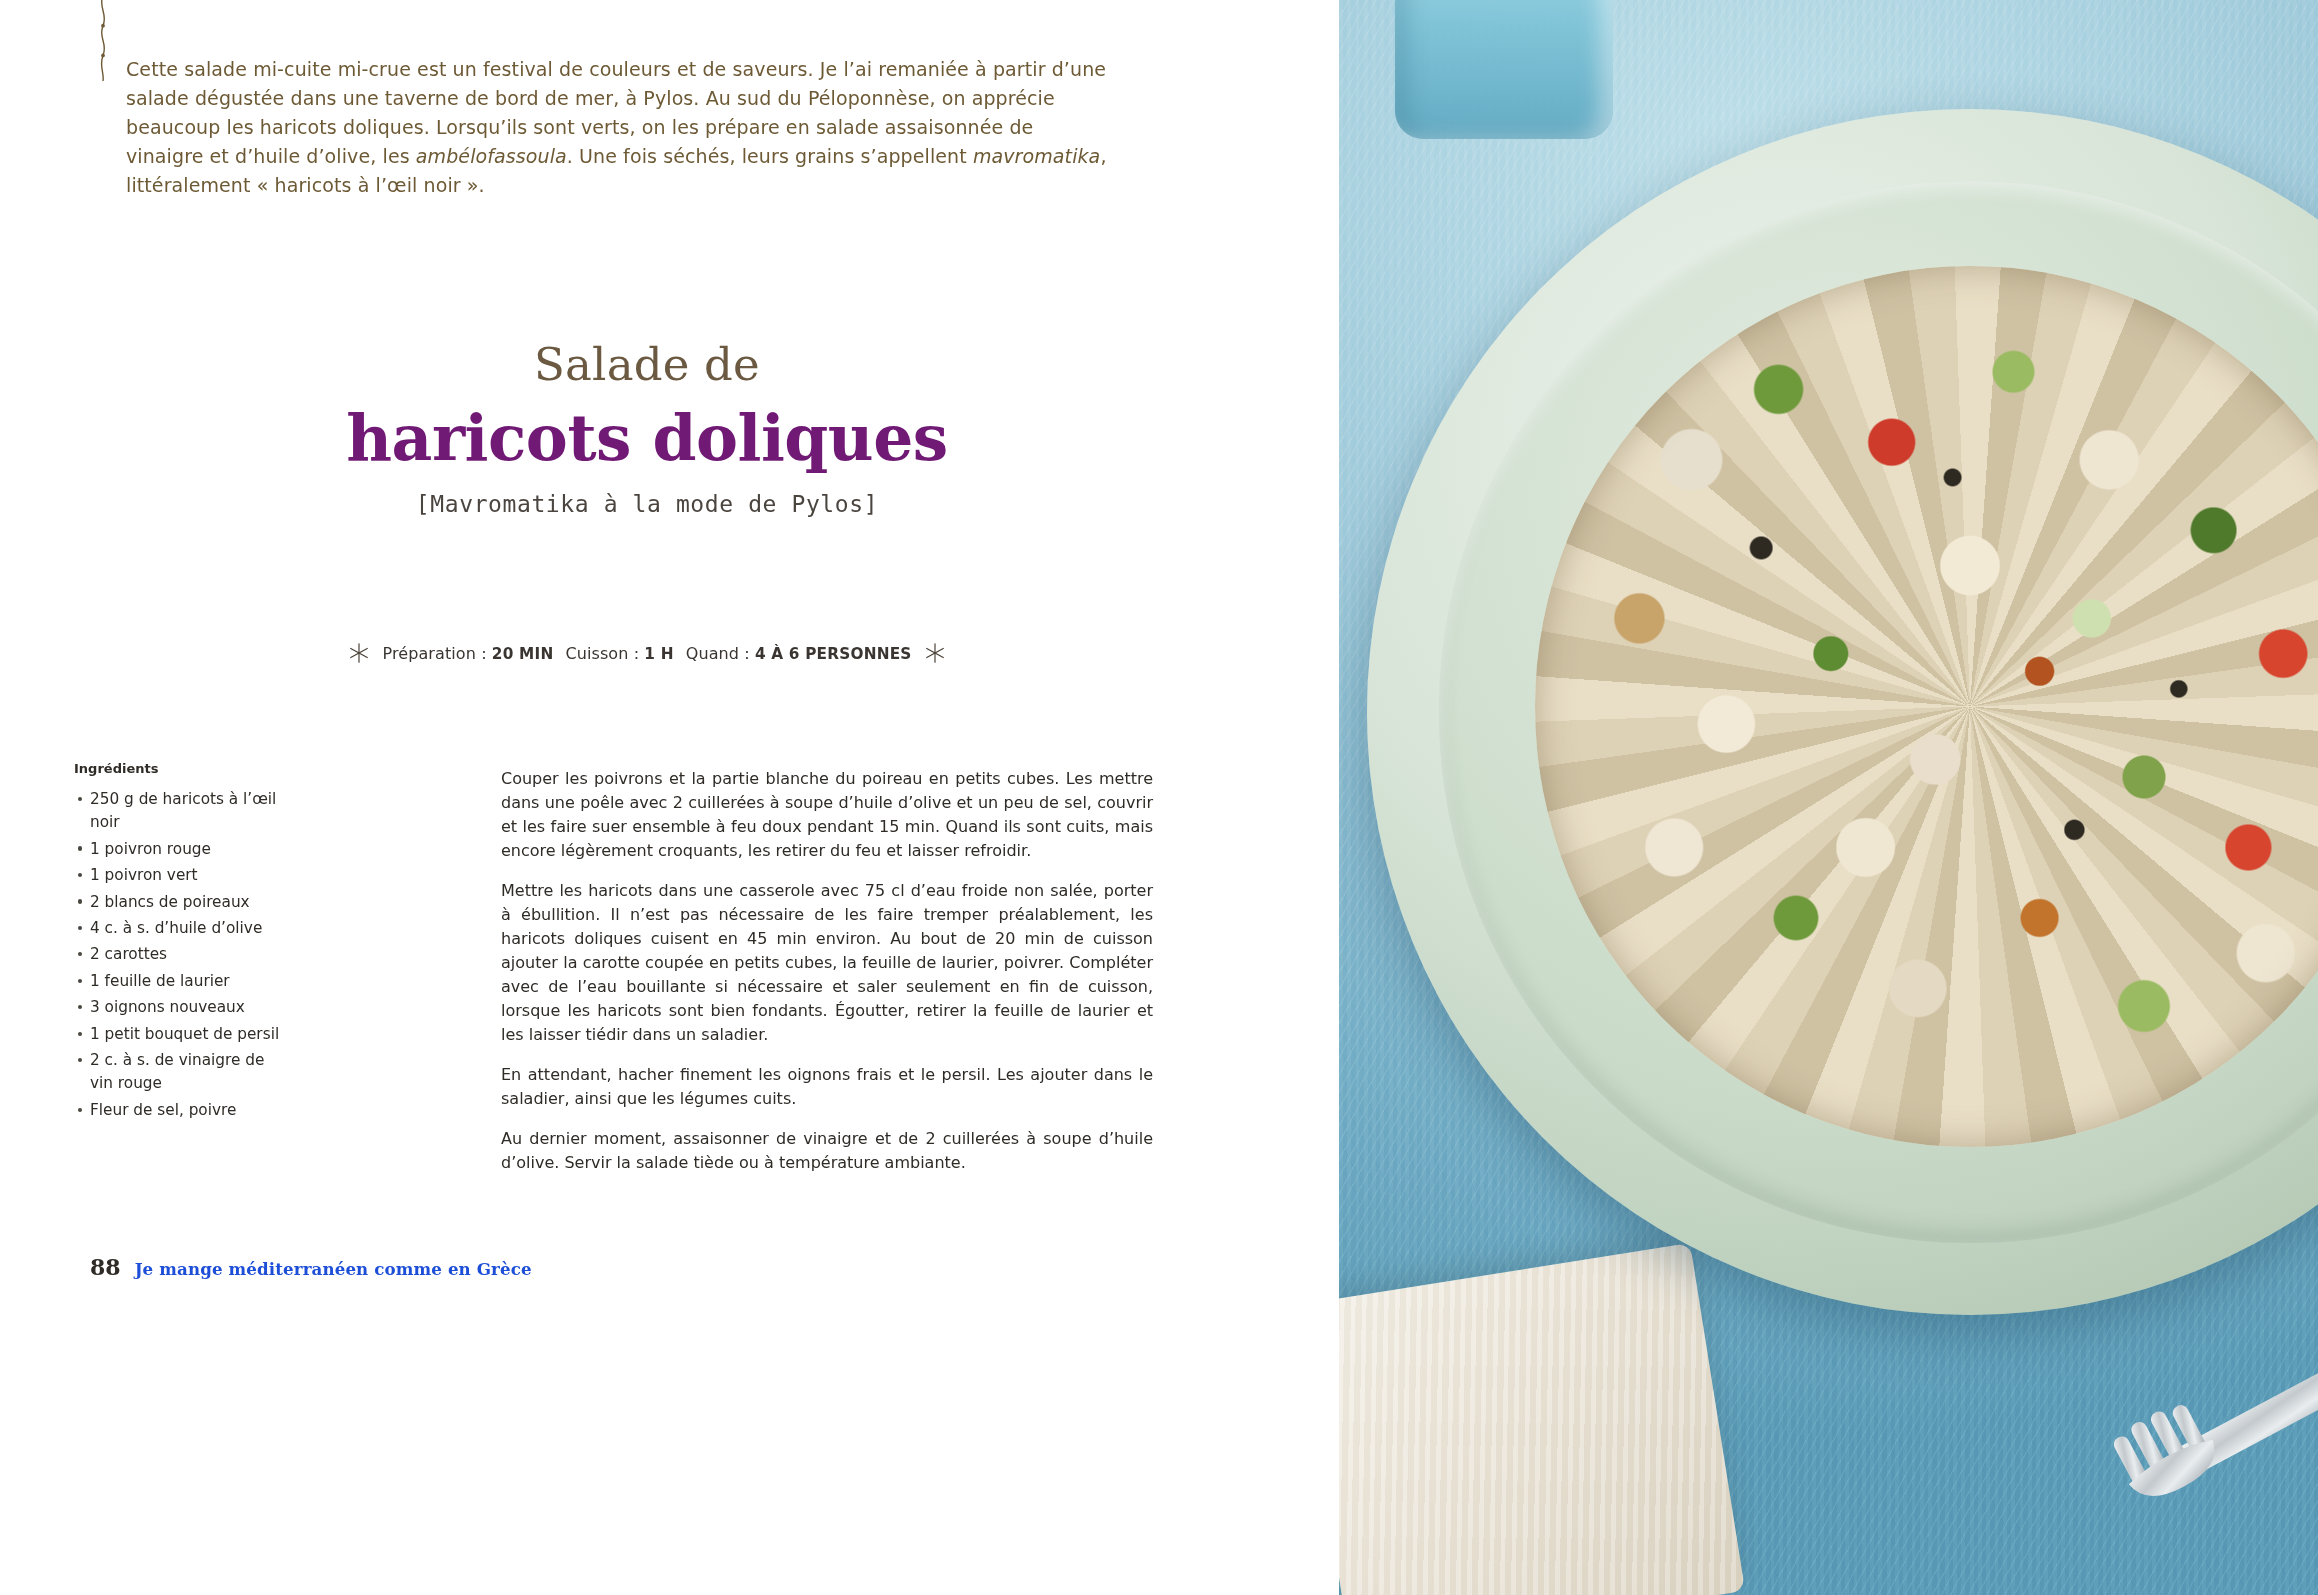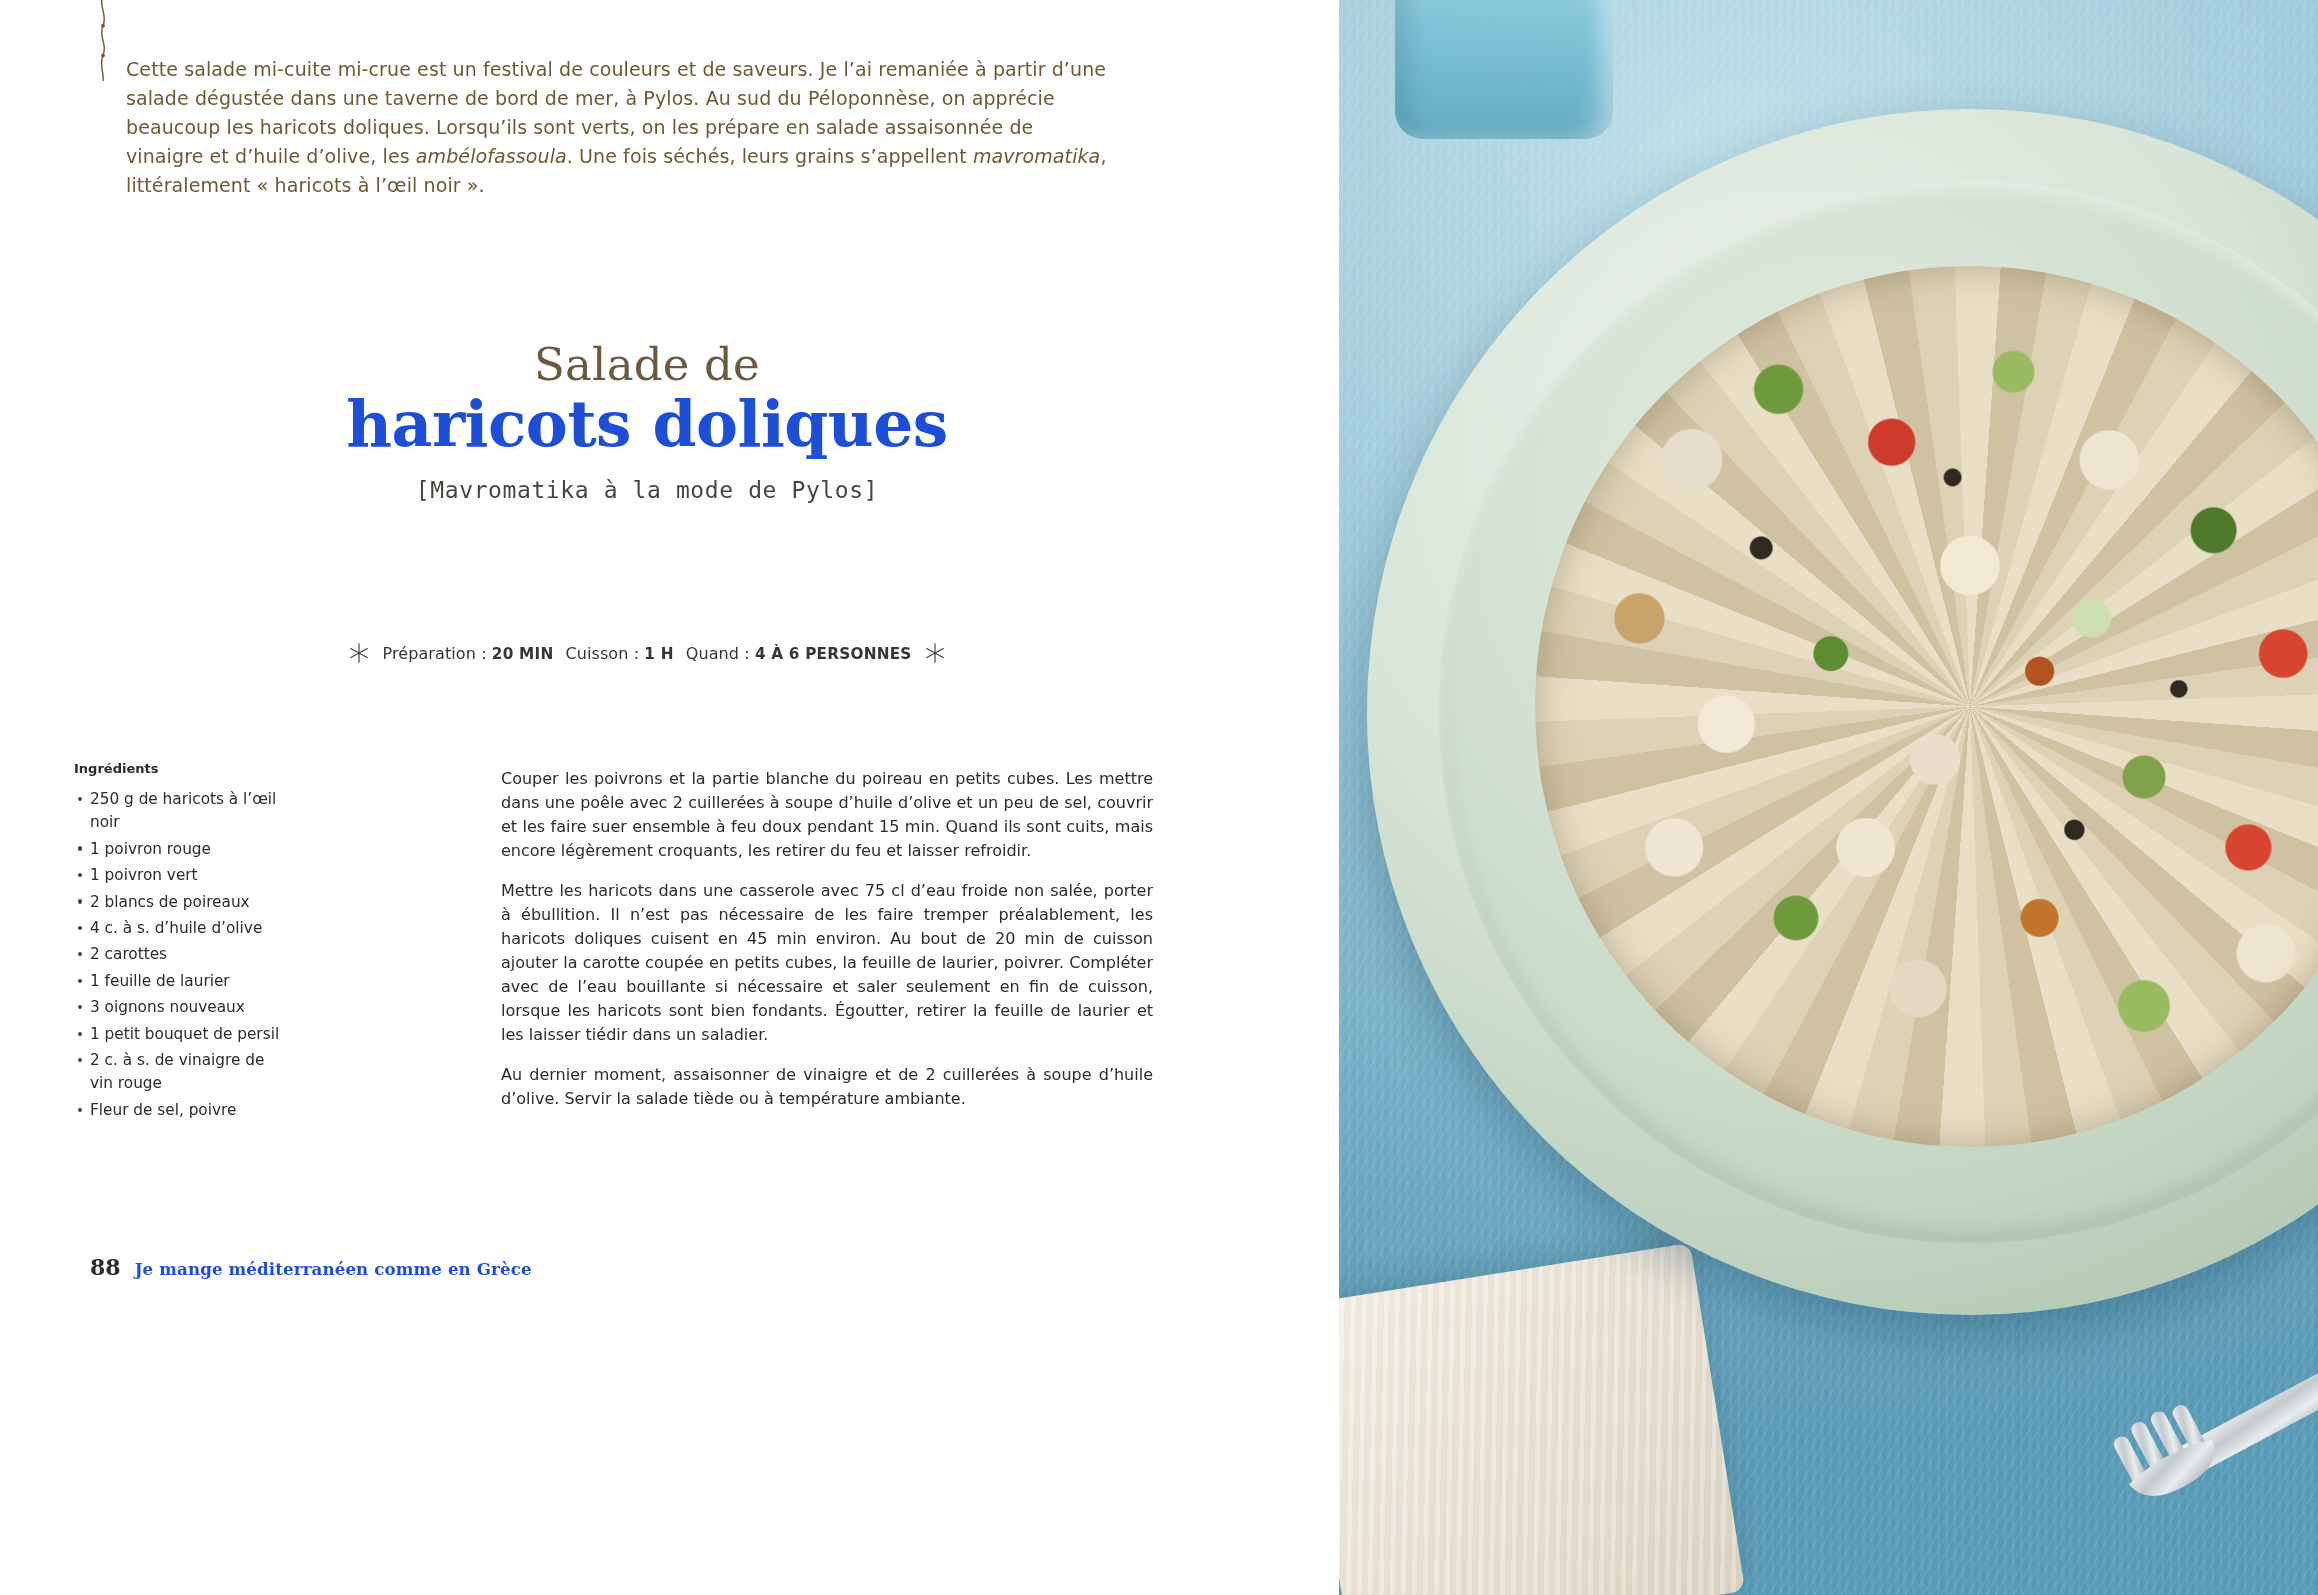--- a/index.html
+++ b/index.html
@@ -80,24 +80,24 @@
     font-family: "DejaVu Serif", serif;
     font-size: 45px;
     color: #6b5a41;
     letter-spacing: 0.2px;
     line-height: 1.05;
   }
   .title-line2 {
     font-family: "DejaVu Serif", serif;
     font-weight: bold;
     font-size: 63px;
-    color: #1d4ed8;
+    color: #701a75;
     letter-spacing: -0.5px;
     line-height: 1.12;
-    margin-top: 1px;
+    margin-top: 15px;
   }
   .subtitle {
     margin-top: 17.6px;
     font-family: "DejaVu Sans Mono", monospace;
     font-size: 23px;
     color: #4b4540;
     letter-spacing: 0.6px;
   }
 
   
@@ -382,20 +382,21 @@
         <li>3 oignons nouveaux</li>
         <li>1 petit bouquet de persil</li>
         <li>2 c. à s. de vinaigre de vin rouge</li>
         <li>Fleur de sel, poivre</li>
       </ul>
     </div>
 
     <div class="col-steps">
       <p>Couper les poivrons et la partie blanche du poireau en petits cubes. Les mettre dans une poêle avec 2 cuillerées à soupe d’huile d’olive et un peu de sel, couvrir et les faire suer ensemble à feu doux pendant 15 min. Quand ils sont cuits, mais encore légèrement croquants, les retirer du feu et laisser refroidir.</p>
       <p>Mettre les haricots dans une casserole avec 75 cl d’eau froide non salée, porter à ébullition. Il n’est pas nécessaire de les faire tremper préalablement, les haricots doliques cuisent en 45 min environ. Au bout de 20 min de cuisson ajouter la carotte coupée en petits cubes, la feuille de laurier, poivrer. Compléter avec de l’eau bouillante si nécessaire et saler seulement en fin de cuisson, lorsque les haricots sont bien fondants. Égoutter, retirer la feuille de laurier et les laisser tiédir dans un saladier.</p>
+      <p>En attendant, hacher finement les oignons frais et le persil. Les ajouter dans le saladier, ainsi que les légumes cuits.</p>
       <p>Au dernier moment, assaisonner de vinaigre et de 2 cuillerées à soupe d’huile d’olive. Servir la salade tiède ou à température ambiante.</p>
     </div>
 
     <div class="footer">
       <span class="folio">88</span>
       <span class="book-title">Je mange méditerranéen comme en Grèce</span>
     </div>
   </div>
 
   <div class="right-page">

